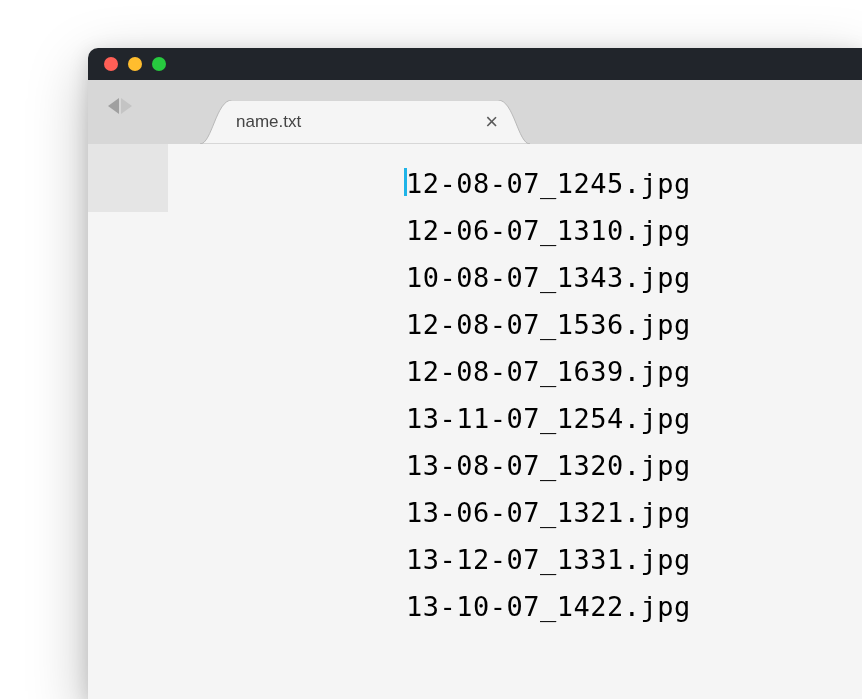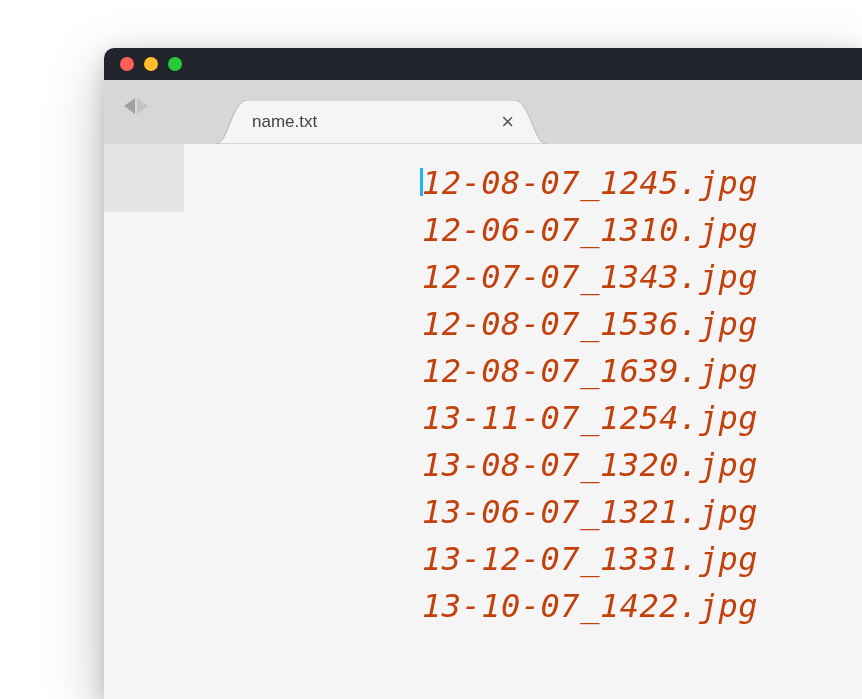--- a/index.html
+++ b/index.html
@@ -17,21 +17,20 @@
     }
     .window {
       position: absolute;
       left: 88px;
       top: 48px;
       right: 0;
       bottom: 0;
       border-radius: 10px 0 0 0;
       overflow: hidden;
       box-shadow: 0 20px 60px rgba(0,0,0,0.25), 0 5px 20px rgba(0,0,0,0.15);
-      margin-left: 16px;
     }
     .titlebar {
       height: 32px;
       background: #21252b;
       display: flex;
       align-items: center;
       padding-left: 16px;
       gap: 10px;
     }
     .traffic-light {
@@ -122,25 +121,24 @@
     }
     .editor-area {
       flex: 1;
       position: relative;
       background: #f5f5f5;
     }
     .editor-content {
       padding-top: 16px;
       padding-left: 238px;
       font-family: 'Menlo', 'Monaco', 'Consolas', monospace;
-      font-size: 32px;
-      color: #c2410c;
+      font-size: 27px;
+      color: #000000;
       line-height: 47px;
       letter-spacing: 0.5px;
-      font-style: italic;
     }
     .line {
       white-space: pre;
       position: relative;
     }
     .cursor {
       display: inline-block;
       width: 3px;
       height: 28px;
       background: #1fb4e8;
@@ -177,21 +175,21 @@
       </div>
     </div>
   </div>
 
   <div class="content-wrapper">
     <div class="gutter"></div>
     <div class="editor-area">
       <div class="editor-content">
         <div class="line"><span class="cursor"></span><span>12-08-07_1245.jpg</span></div>
         <div class="line"><span>12-06-07_1310.jpg</span></div>
-        <div class="line"><span>12-07-07_1343.jpg</span></div>
+        <div class="line"><span>10-08-07_1343.jpg</span></div>
         <div class="line"><span>12-08-07_1536.jpg</span></div>
         <div class="line"><span>12-08-07_1639.jpg</span></div>
         <div class="line"><span>13-11-07_1254.jpg</span></div>
         <div class="line"><span>13-08-07_1320.jpg</span></div>
         <div class="line"><span>13-06-07_1321.jpg</span></div>
         <div class="line"><span>13-12-07_1331.jpg</span></div>
         <div class="line"><span>13-10-07_1422.jpg</span></div>
       </div>
     </div>
   </div>

